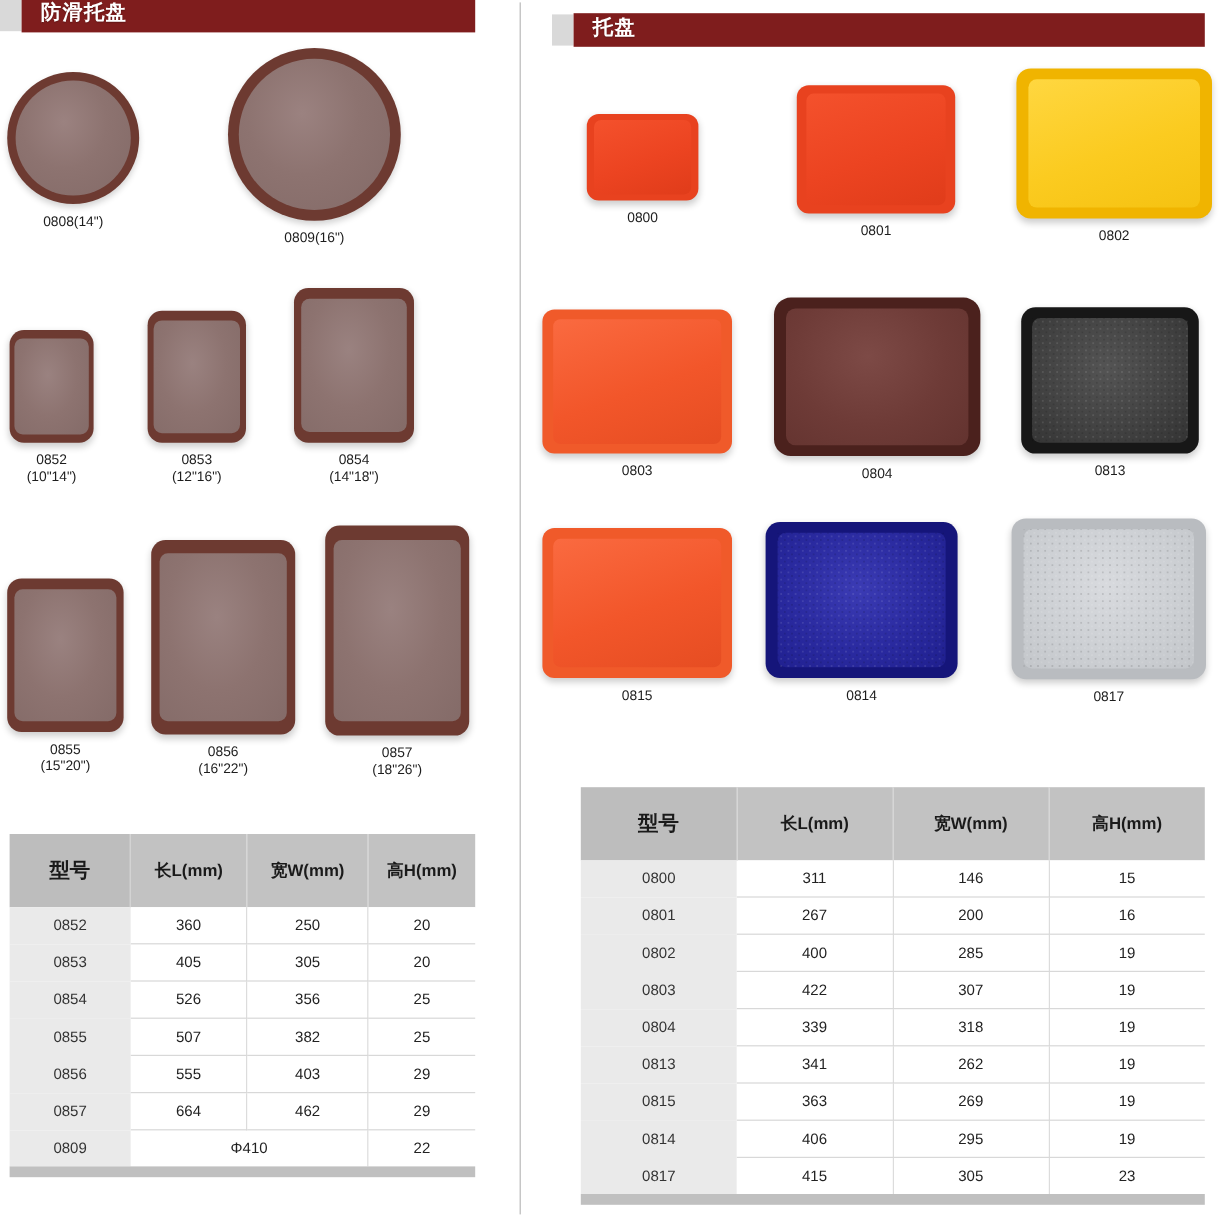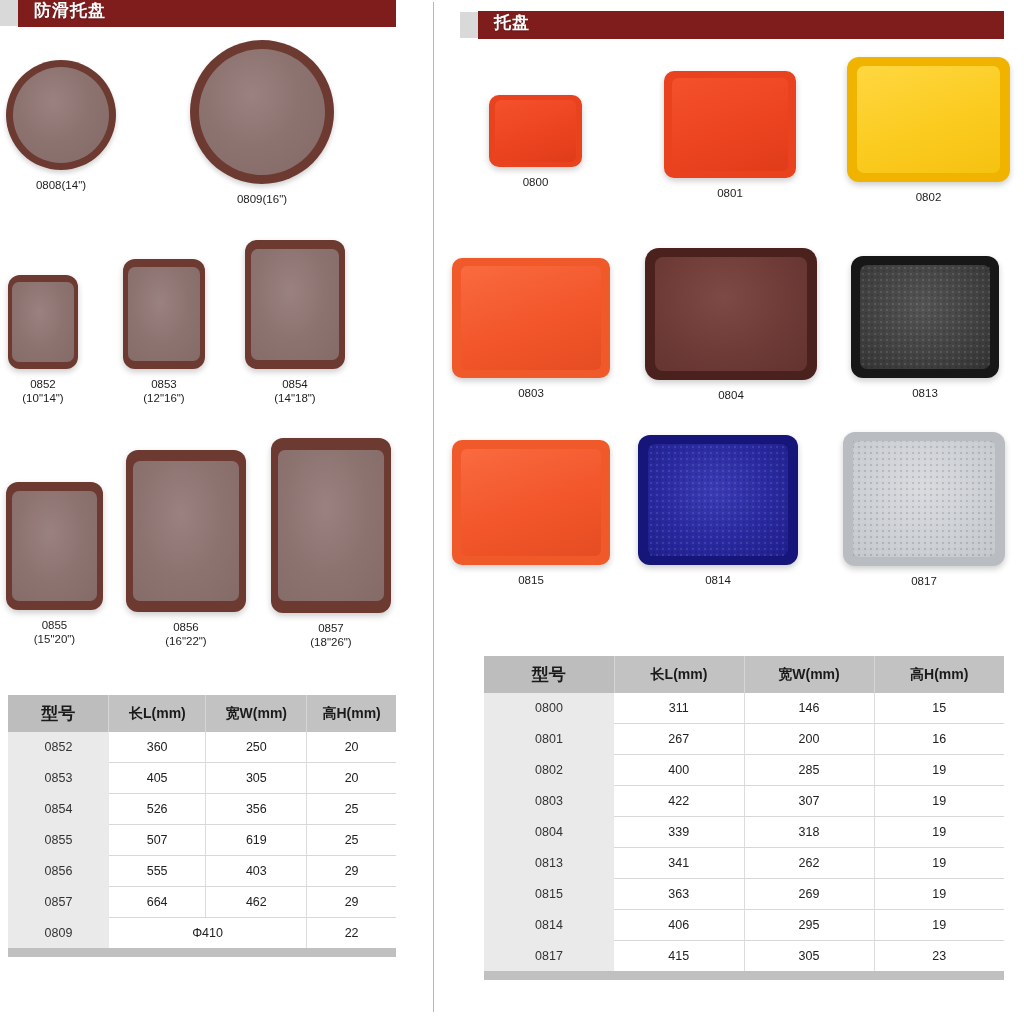--- a/index.html
+++ b/index.html
@@ -110,21 +110,21 @@
   
   .spec-table { position: absolute; }
   table.spec {
     border-collapse: collapse; width: 100%;
     background: #ffffff;
     table-layout: fixed;
   }
   table.spec th {
     background: #c2c2c2; color: #1a1a1a;
     font-size: 14px; font-weight: bold;
-    padding: 7px 0; text-align: center;
+    padding: 19px 0; text-align: center;
     border-right: 1px solid #d6d6d6;
   }
   table.spec th:last-child { border-right: none; }
   table.spec th.model { font-size: 17px; background: #bdbdbd; }
   table.spec td {
     font-size: 12.5px; color: #222;
     padding: 8px 0; text-align: center;
     border-bottom: 1px solid #d8d8d8;
     border-right: 1px solid #dcdcdc;
     background: #ffffff;
@@ -256,21 +256,21 @@
         </tr>
         <tr>
           <td class="model">0854</td>
           <td>526</td>
           <td>356</td>
           <td>25</td>
         </tr>
         <tr>
           <td class="model">0855</td>
           <td>507</td>
-          <td>619</td>
+          <td>382</td>
           <td>25</td>
         </tr>
         <tr>
           <td class="model">0856</td>
           <td>555</td>
           <td>403</td>
           <td>29</td>
         </tr>
         <tr>
           <td class="model">0857</td>

